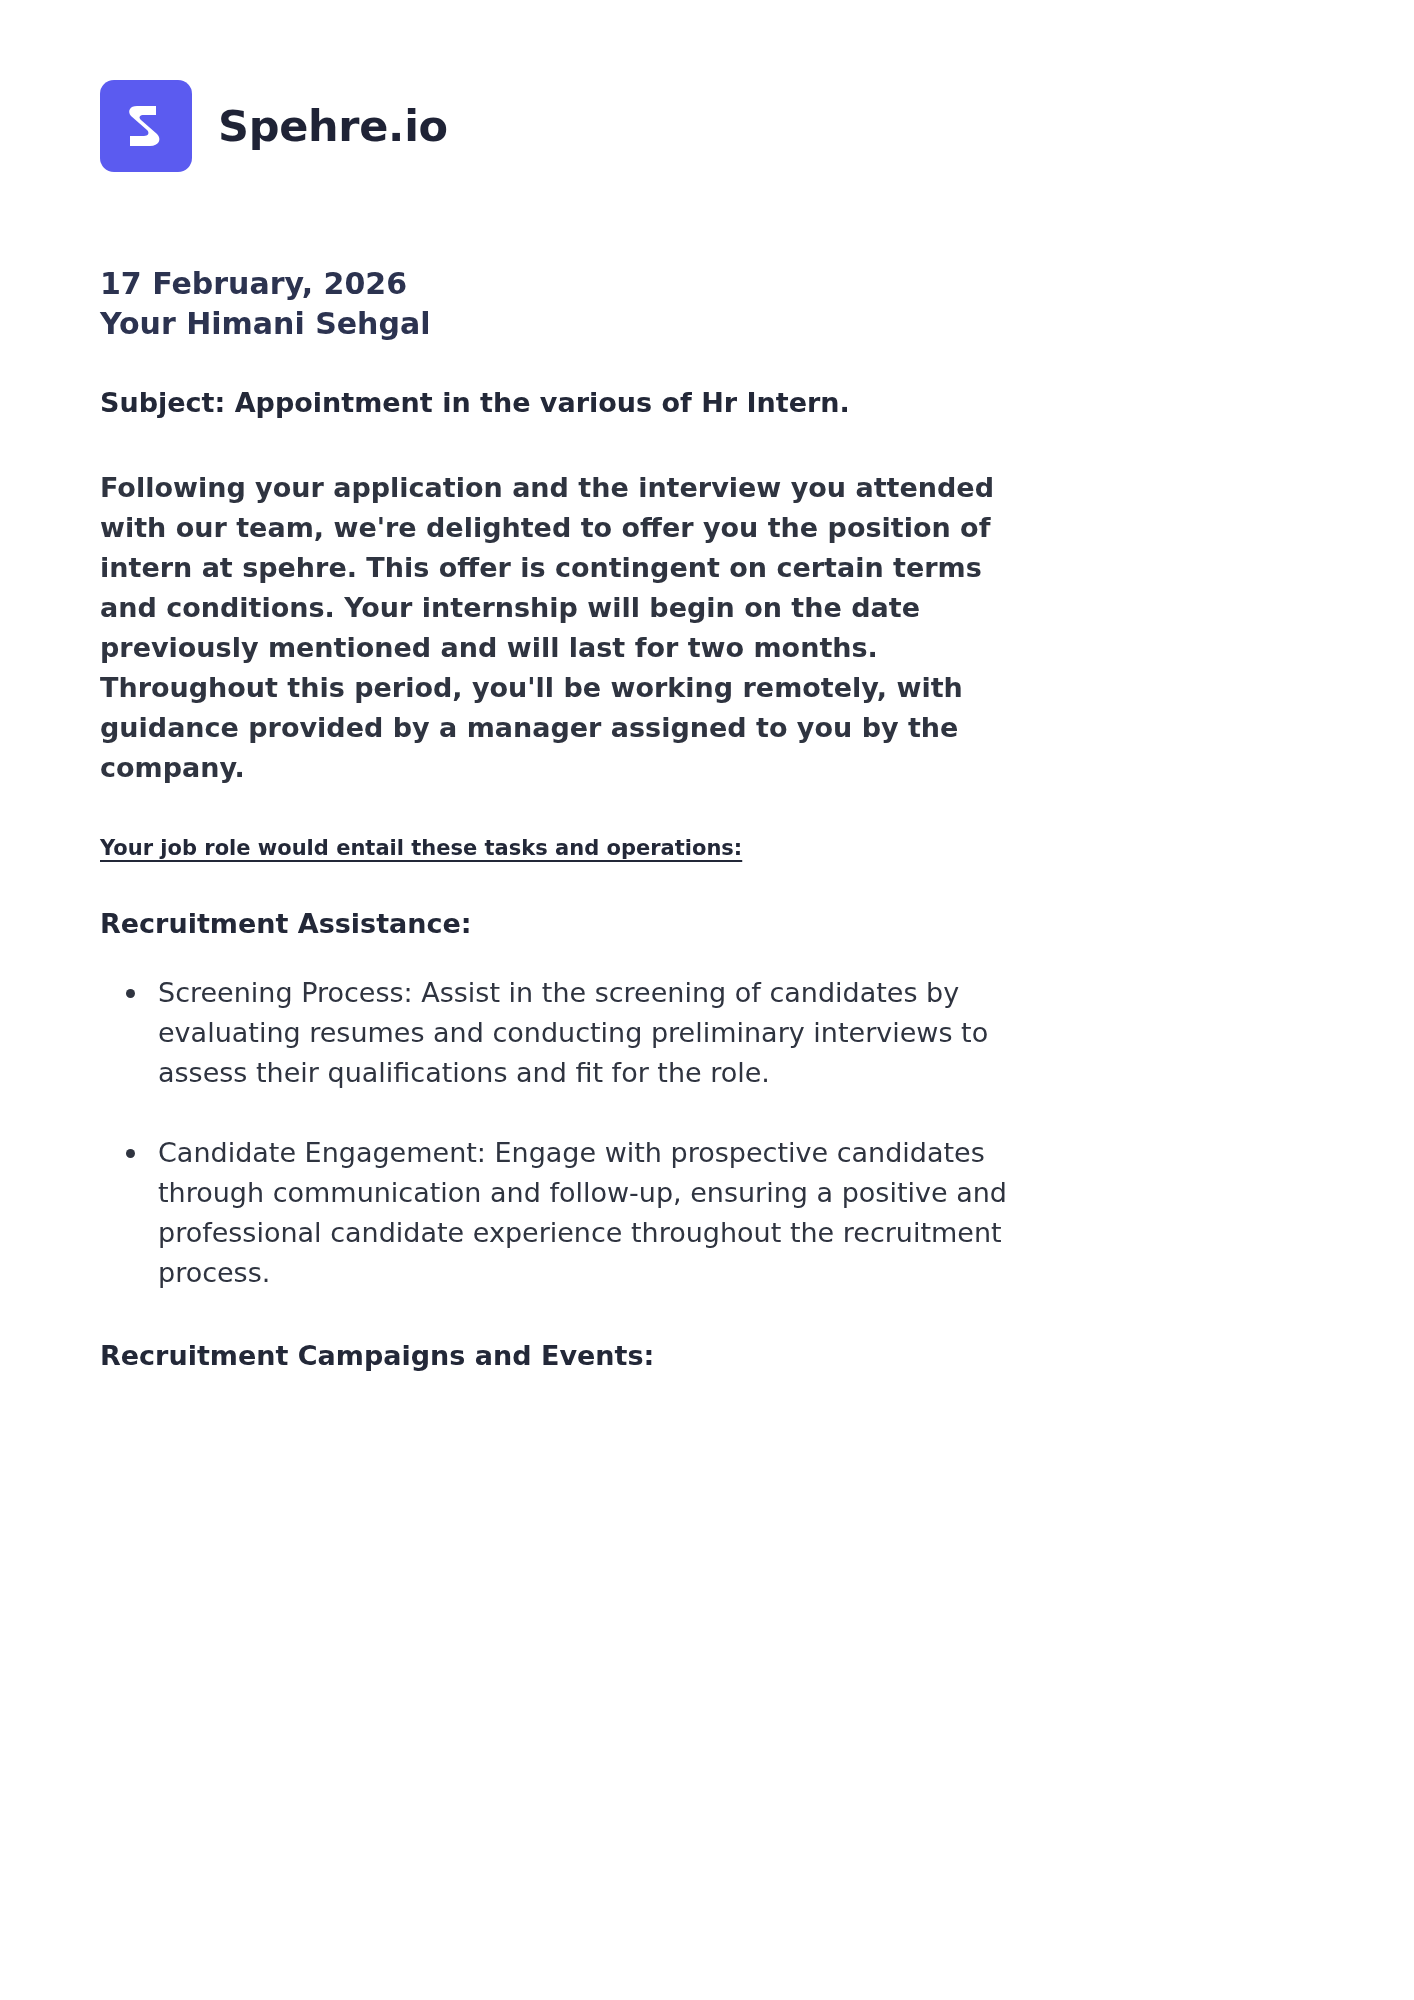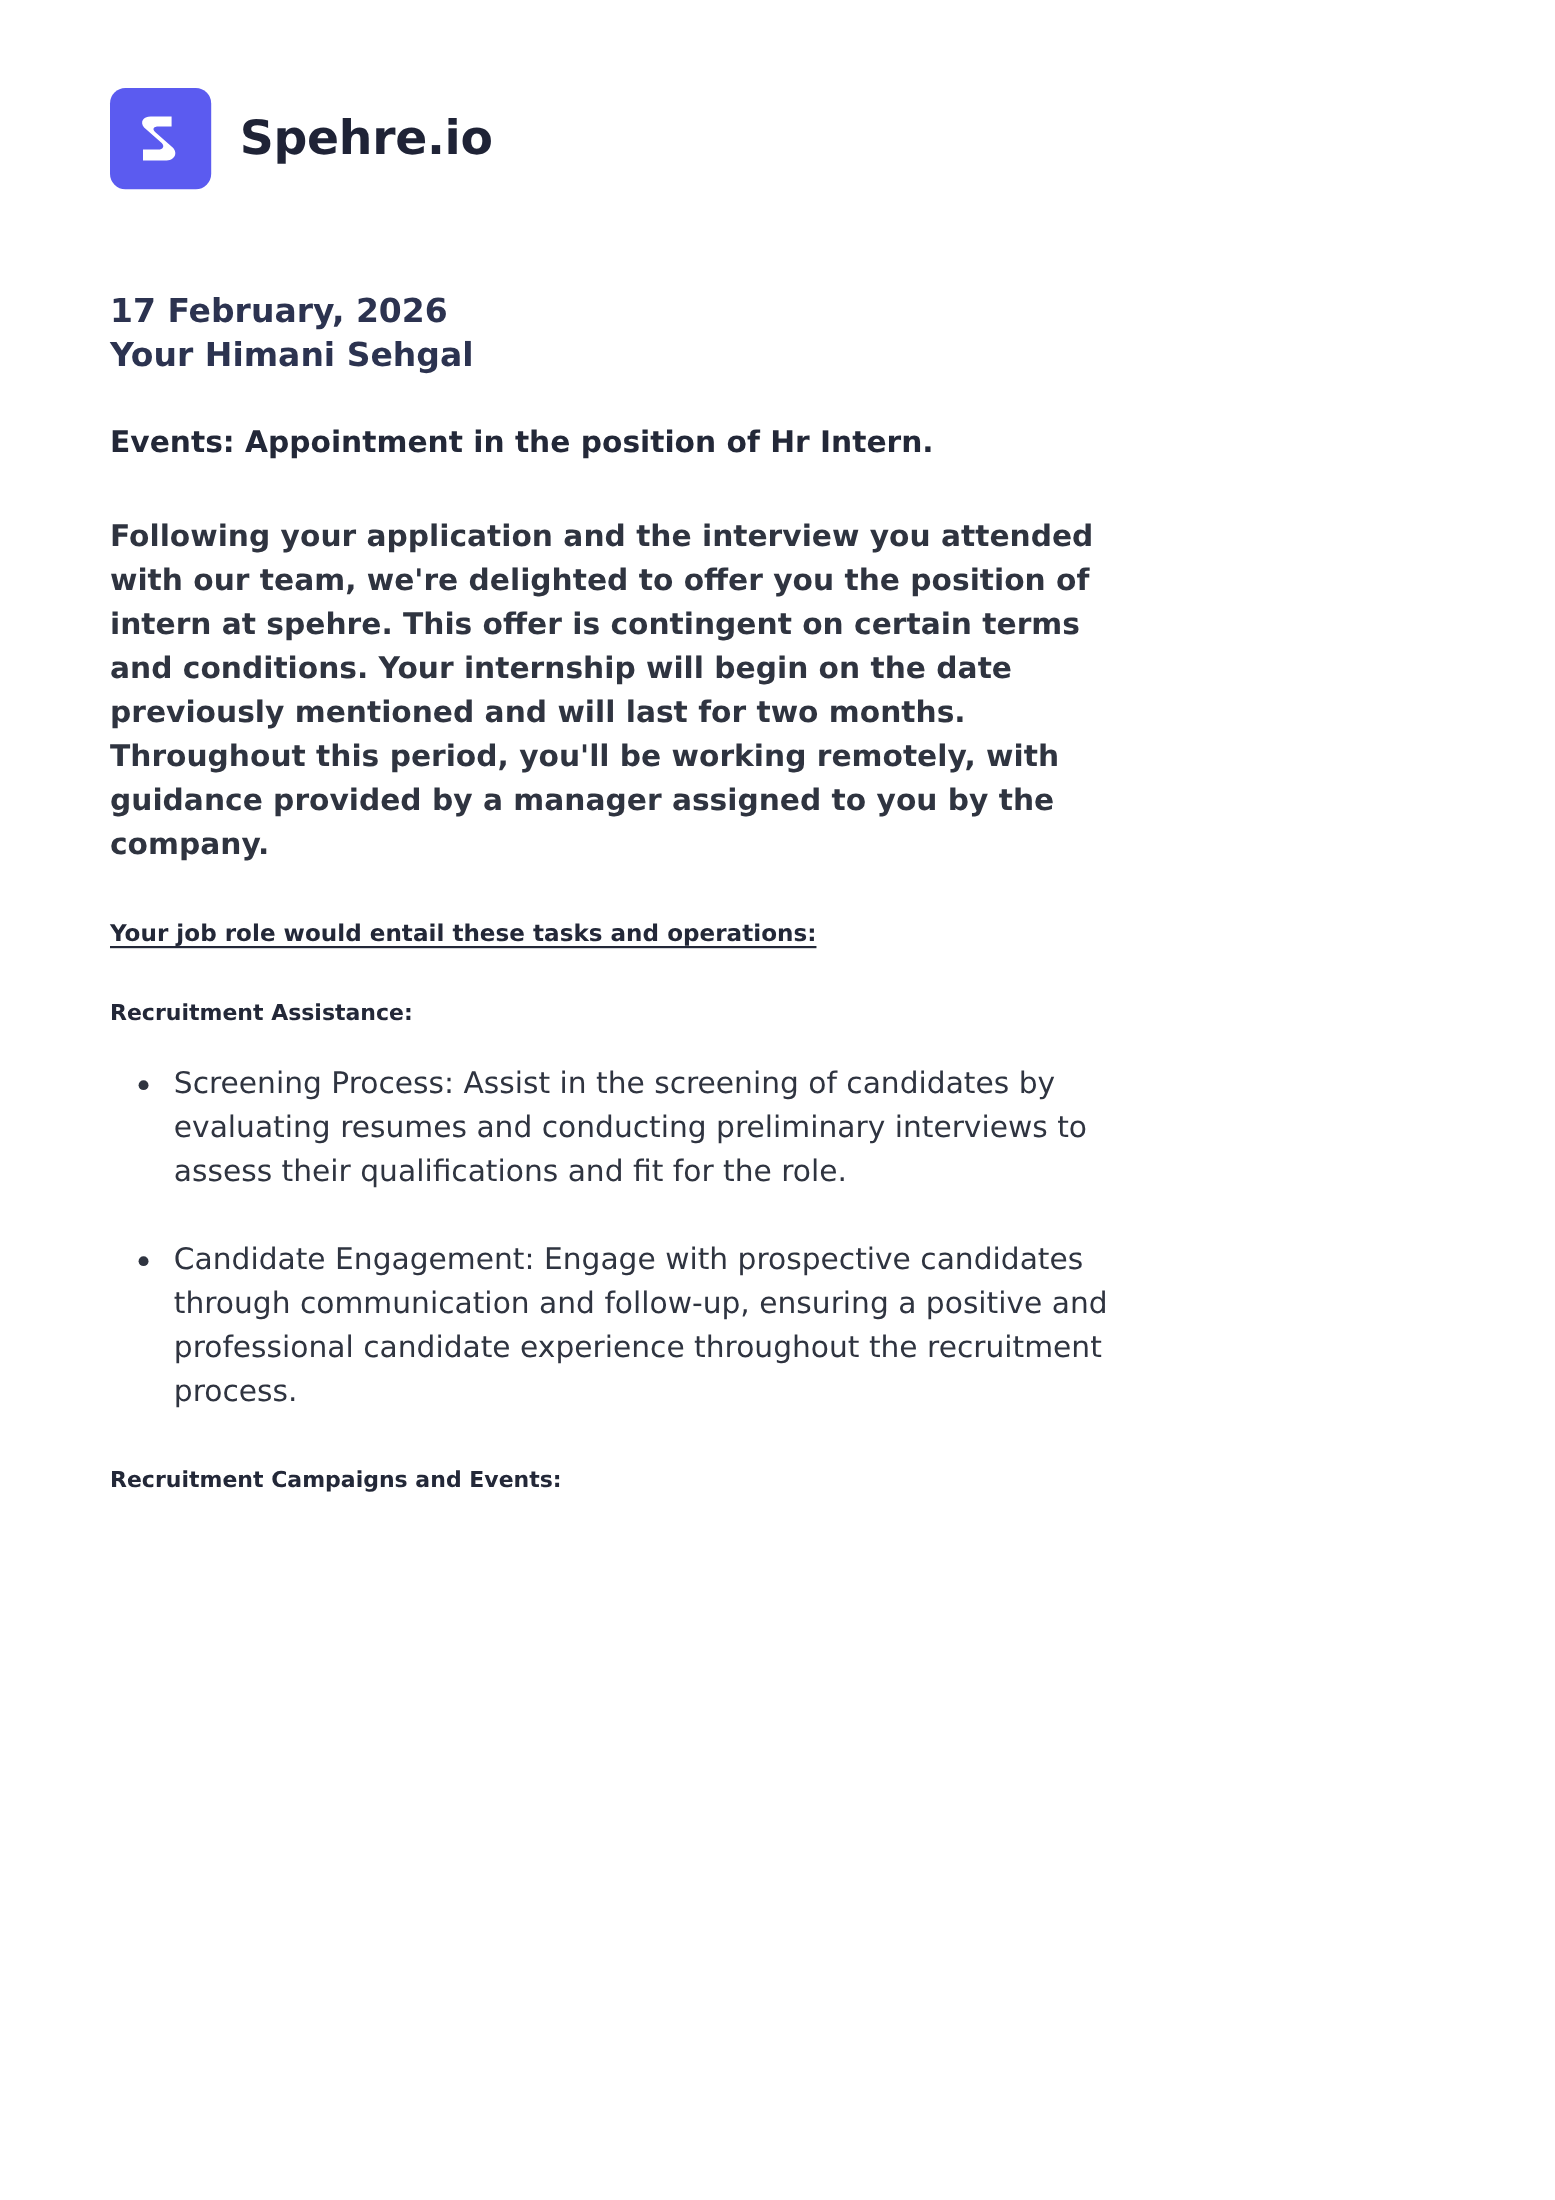--- a/index.html
+++ b/index.html
@@ -76,21 +76,21 @@
   .section-underline {
     font-size: 21px;
     font-weight: 700;
     color: #232838;
     text-decoration: underline;
     text-underline-offset: 5px;
     margin-bottom: 48px;
   }
 
   .sub-head {
-    font-size: 20px;
+    font-size: 27px;
     font-weight: 700;
     color: #232838;
     margin-bottom: 34px;
   }
 
   ul.task-list {
     margin: 0 0 38px 0;
     padding-left: 52px;
     list-style: none;
   }
@@ -128,21 +128,21 @@
       </svg>
     </div>
     <div class="brand-name">Spehre.io</div>
   </div>
 
   <div class="meta">
     <div>17 February, 2026</div>
     <div>Your Himani Sehgal</div>
   </div>
 
-  <div class="subject">Events: Appointment in the position of Hr Intern.</div>
+  <div class="subject">Subject: Appointment in the various of Hr Intern.</div>
 
   <p class="body-text">Following your application and the interview you attended with our team, we're delighted to offer you the position of intern at spehre. This offer is contingent on certain terms and conditions. Your internship will begin on the date previously mentioned and will last for two months. Throughout this period, you'll be working remotely, with guidance provided by a manager assigned to you by the company.</p>
 
   <div class="section-underline">Your job role would entail these tasks and operations:</div>
 
   <div class="sub-head">Recruitment Assistance:</div>
 
   <ul class="task-list">
     <li>Screening Process: Assist in the screening of candidates by evaluating resumes and conducting preliminary interviews to assess their qualifications and fit for the role.</li>
     <li>Candidate Engagement: Engage with prospective candidates through communication and follow-up, ensuring a positive and professional candidate experience throughout the recruitment process.</li>

